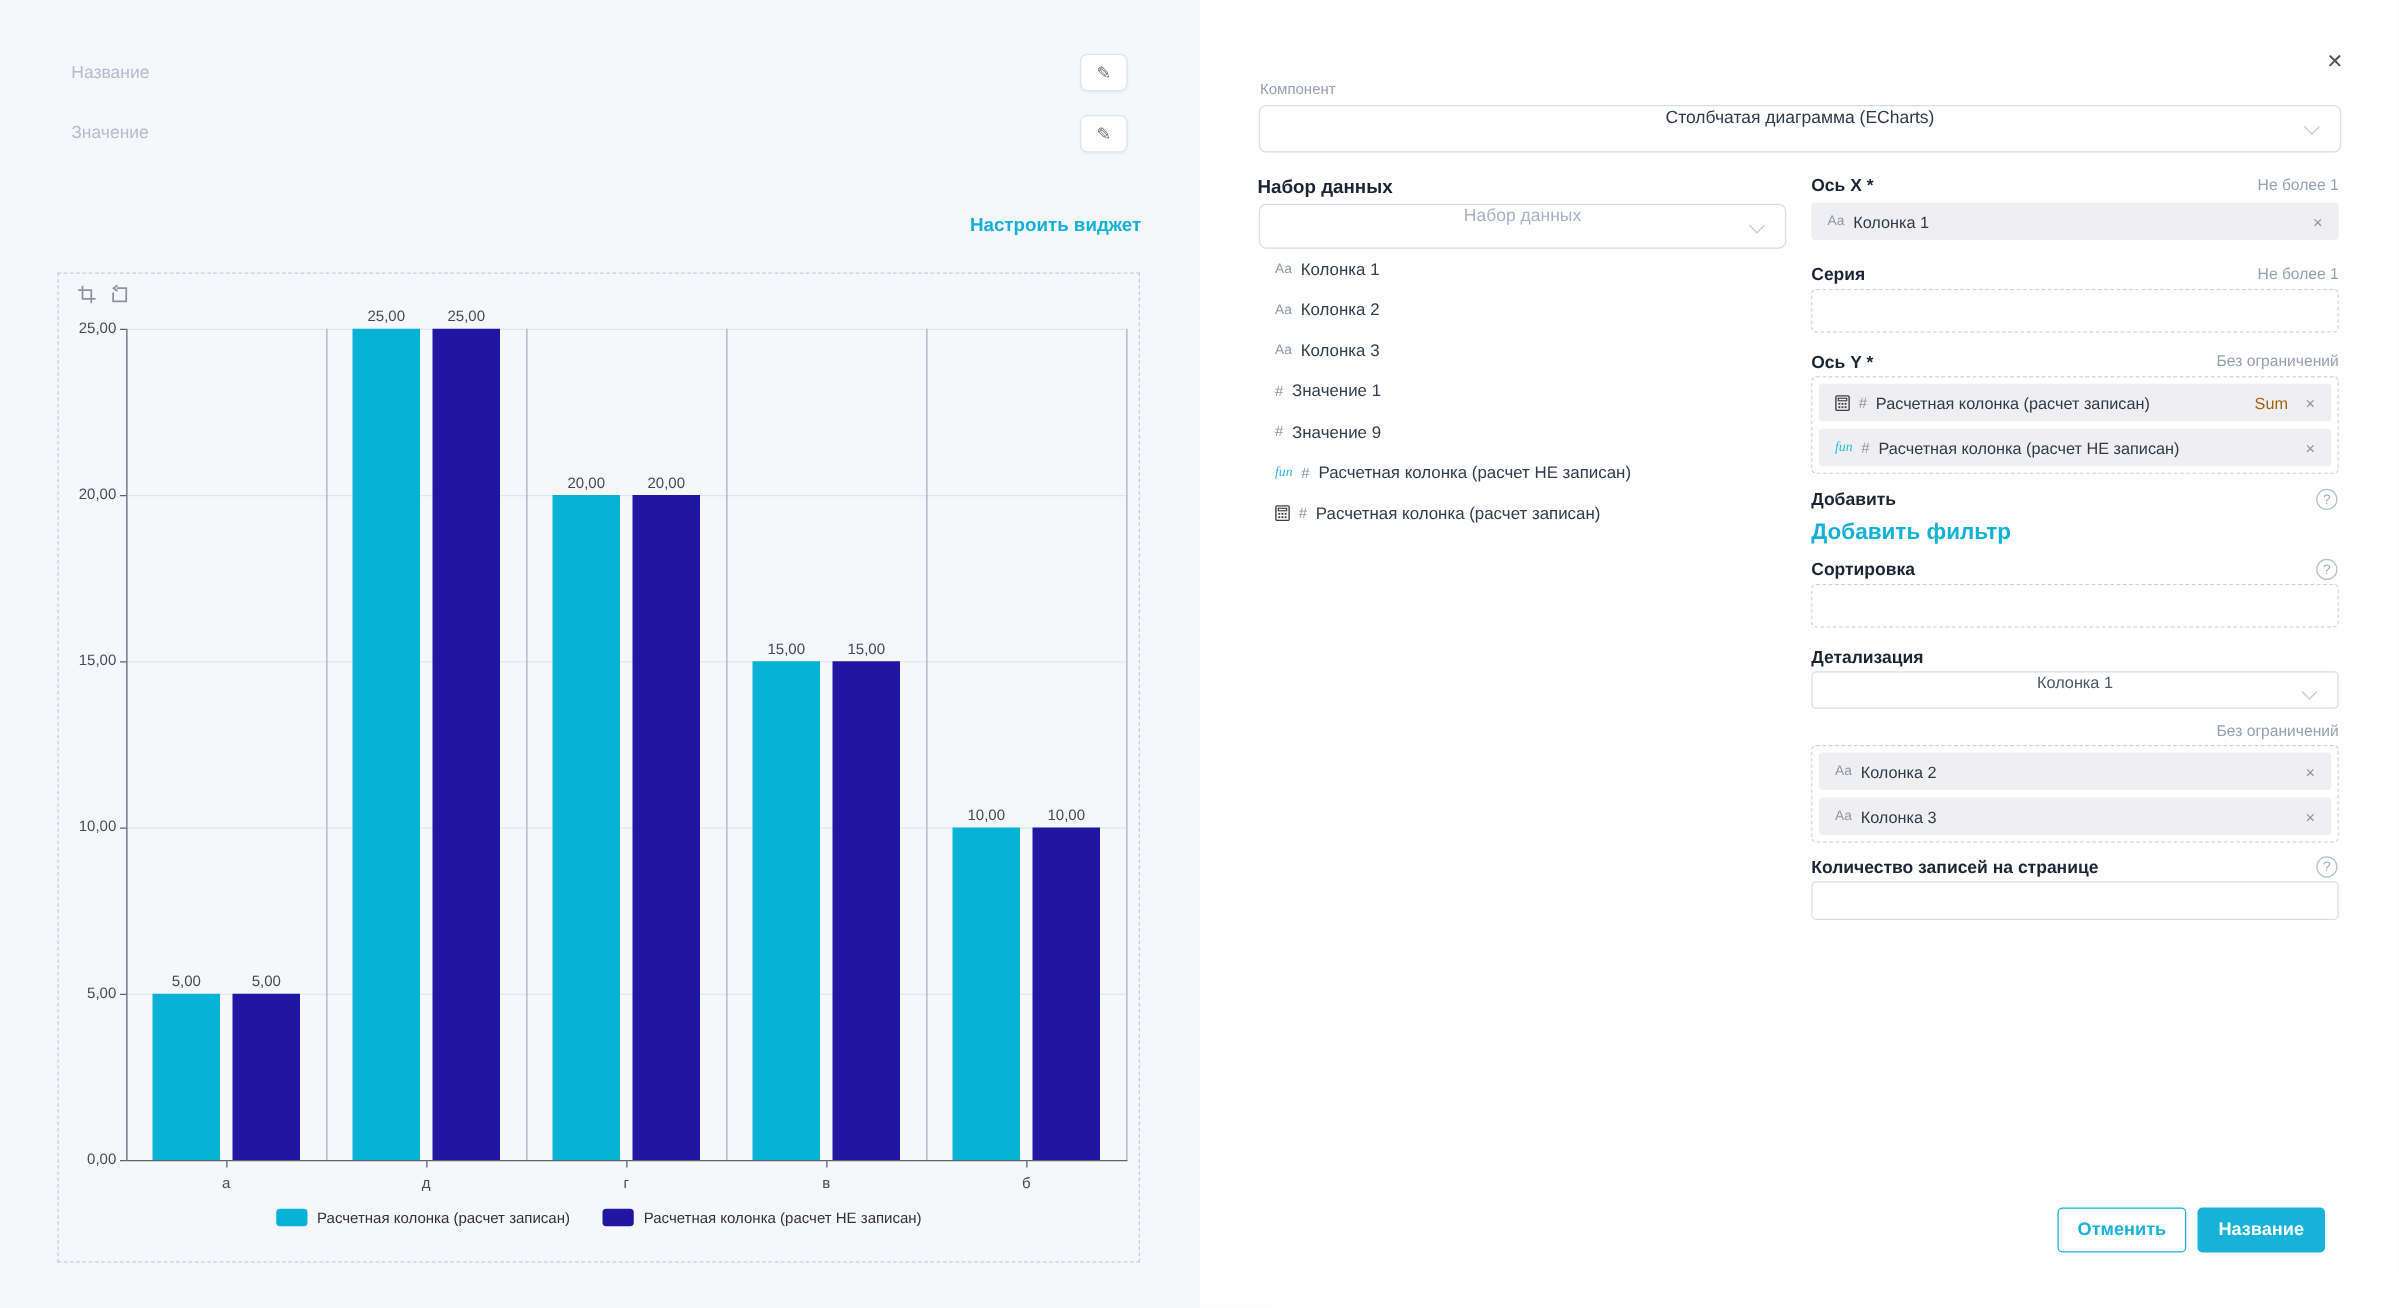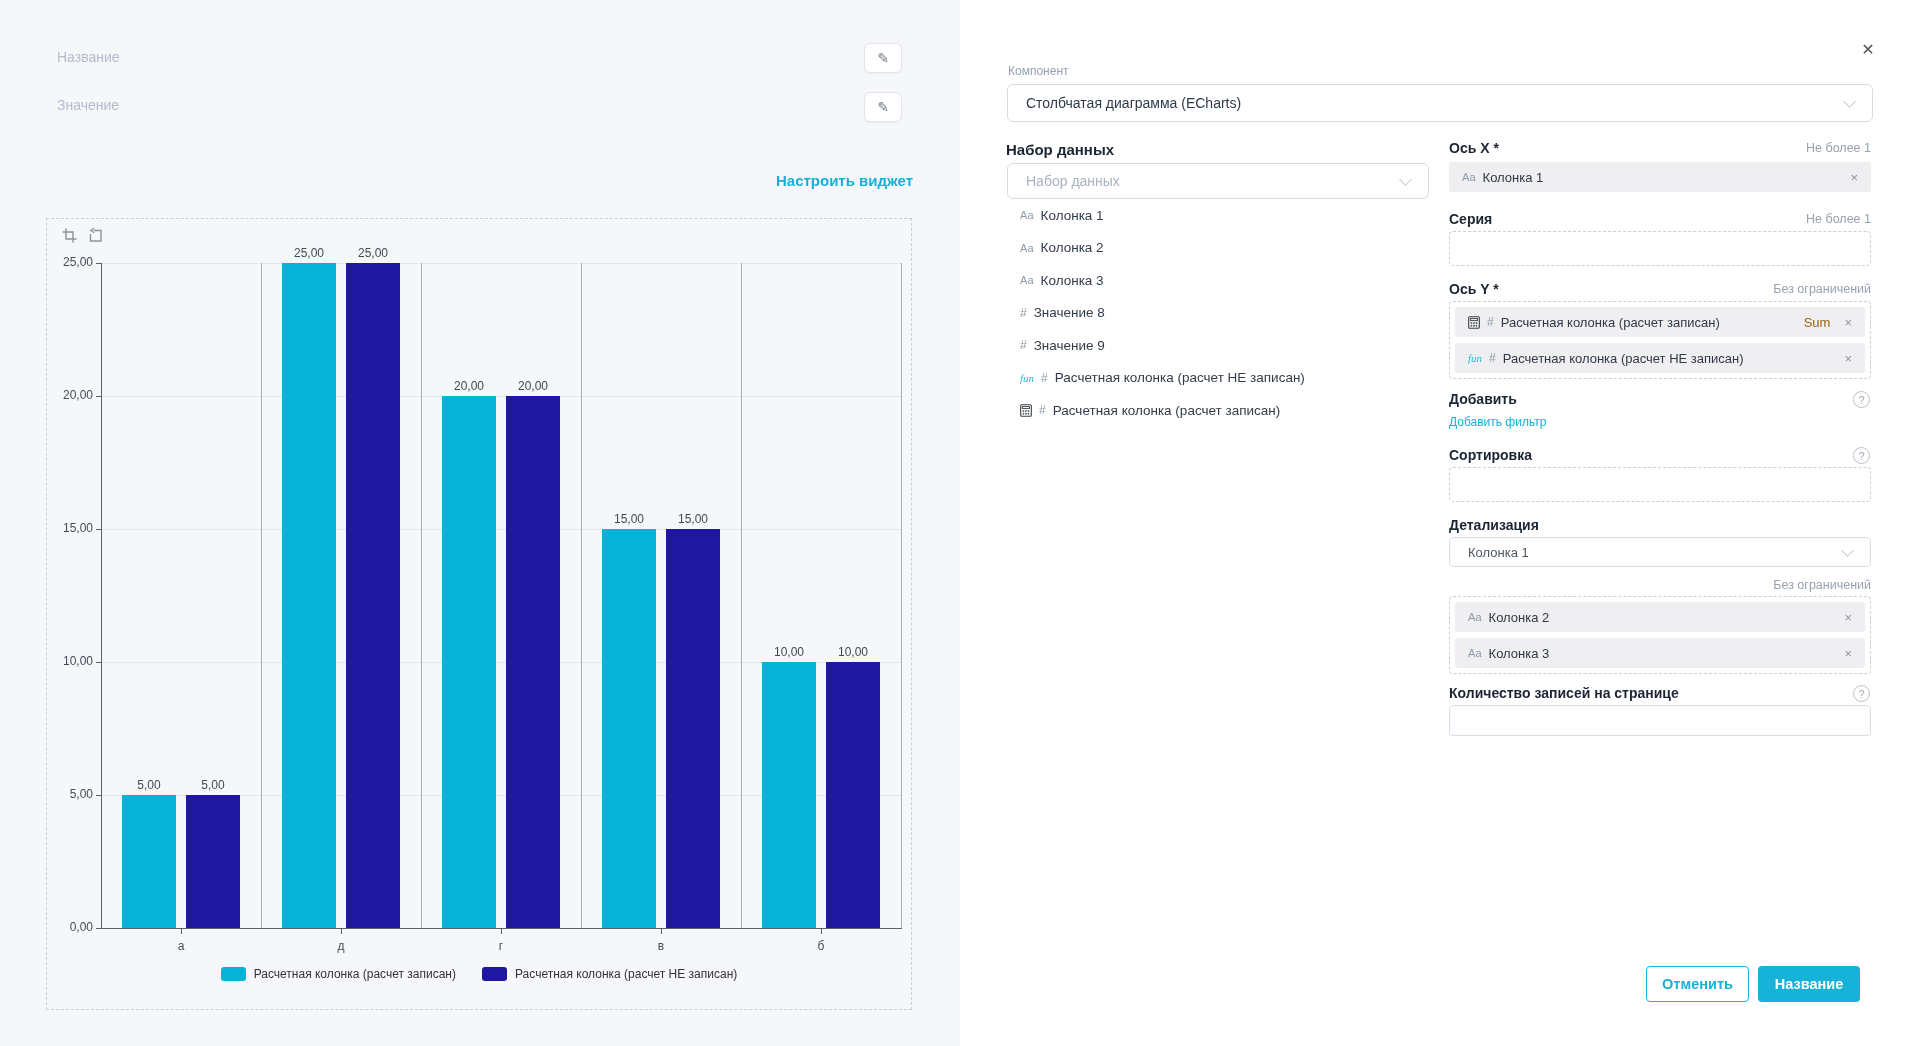--- a/index.html
+++ b/index.html
@@ -44,21 +44,21 @@
   
   #panel{position:absolute;left:960px;top:0;width:959px;height:1046px;background:#fff;}
   #close-btn{position:absolute;left:897px;top:38px;width:22px;height:22px;display:flex;align-items:center;
     justify-content:center;font-size:16px;color:#50555c;cursor:pointer;}
   .small-label{position:absolute;font-size:12px;color:#97a0b1;}
   .sec-label{position:absolute;font-size:14px;font-weight:700;color:#1c2533;}
   .limit{position:absolute;font-size:12.5px;color:#98a1ad;text-align:right;}
   .select{
     position:absolute;background:#fff;border:1px solid #d7dde7;border-radius:6px;
     display:flex;align-items:center;padding:0 18px;font-size:14px;color:#303a47;
-    box-sizing:border-box;cursor:pointer;
+    box-sizing:border-box;cursor:pointer;flex-direction:column;
   }
   .select .ph{color:#a9b2c2;}
   .chev{width:8px;height:8px;border-right:1.6px solid #c3cad7;border-bottom:1.6px solid #c3cad7;
     transform:rotate(45deg);margin-left:auto;margin-top:-4px;flex:none;}
   .dashed-box{position:absolute;border:1px dashed #c8cfdc;border-radius:4px;box-sizing:border-box;}
   .chip{
     background:#efeff2;border-radius:3px;height:30px;display:flex;align-items:center;
     padding:0 13px;font-size:13px;color:#303945;box-sizing:border-box;cursor:pointer;
   }
   .chip + .chip{margin-top:6px;}
@@ -66,21 +66,21 @@
   .chip-tag{color:#a16207;font-size:13px;}
   .chip-x{color:#8d949e;font-size:13px;margin-left:14px;cursor:pointer;}
   .chip .icons, .ds-item .icons{display:flex;align-items:center;gap:7px;margin-right:7px;}
   .icon-aa{font-size:11px;color:#8e98a7;}
   .icon-hash{font-size:12px;color:#8e98a7;}
   .icon-fun{font-size:11px;font-style:italic;color:#2cb5e2;font-family:"Liberation Serif",serif;}
   #ds-list{position:absolute;left:60px;top:205px;}
   .ds-item{display:flex;align-items:center;height:20px;margin-bottom:12.5px;font-size:13.5px;color:#333c48;cursor:pointer;}
   .q-icon{position:absolute;width:17px;height:17px;border:1px solid #b7bfc9;border-radius:50%;
     color:#a3acb7;font-size:11px;display:flex;align-items:center;justify-content:center;box-sizing:border-box;cursor:pointer;}
-  .link{position:absolute;color:#14b1d7;font-size:12px;cursor:pointer;}
+  .link{position:absolute;color:#14b1d7;font-size:18px;cursor:pointer;font-weight:bold;}
   .text-input{position:absolute;border:1px solid #d7dde7;border-radius:4px;box-sizing:border-box;
     background:#fff;font-size:13px;color:#303a47;padding:0 10px;outline:none;}
   .btn{position:absolute;height:36px;border-radius:4px;font-size:14.5px;font-weight:700;
     display:flex;align-items:center;justify-content:center;cursor:pointer;box-sizing:border-box;
     font-family:"Liberation Sans",sans-serif;}
   .btn-outline{width:103px;background:#fff;border:1px solid #16b2d8;color:#16b2d8;}
   .btn-solid{width:102px;background:#16b2d8;border:none;color:#fff;}
 </style>
 </head>
 <body>
@@ -210,21 +210,21 @@
       <div class="ds-item">
     <span class="icons">
           <span class="icon-aa">Аа</span>
         </span>
     <span class="ds-label">Колонка 3</span>
   </div>
       <div class="ds-item">
     <span class="icons">
           <span class="icon-hash">#</span>
         </span>
-    <span class="ds-label">Значение 8</span>
+    <span class="ds-label">Значение 1</span>
   </div>
       <div class="ds-item">
     <span class="icons">
           <span class="icon-hash">#</span>
         </span>
     <span class="ds-label">Значение 9</span>
   </div>
       <div class="ds-item">
     <span class="icons">
           <span class="icon-fun">fun</span>

